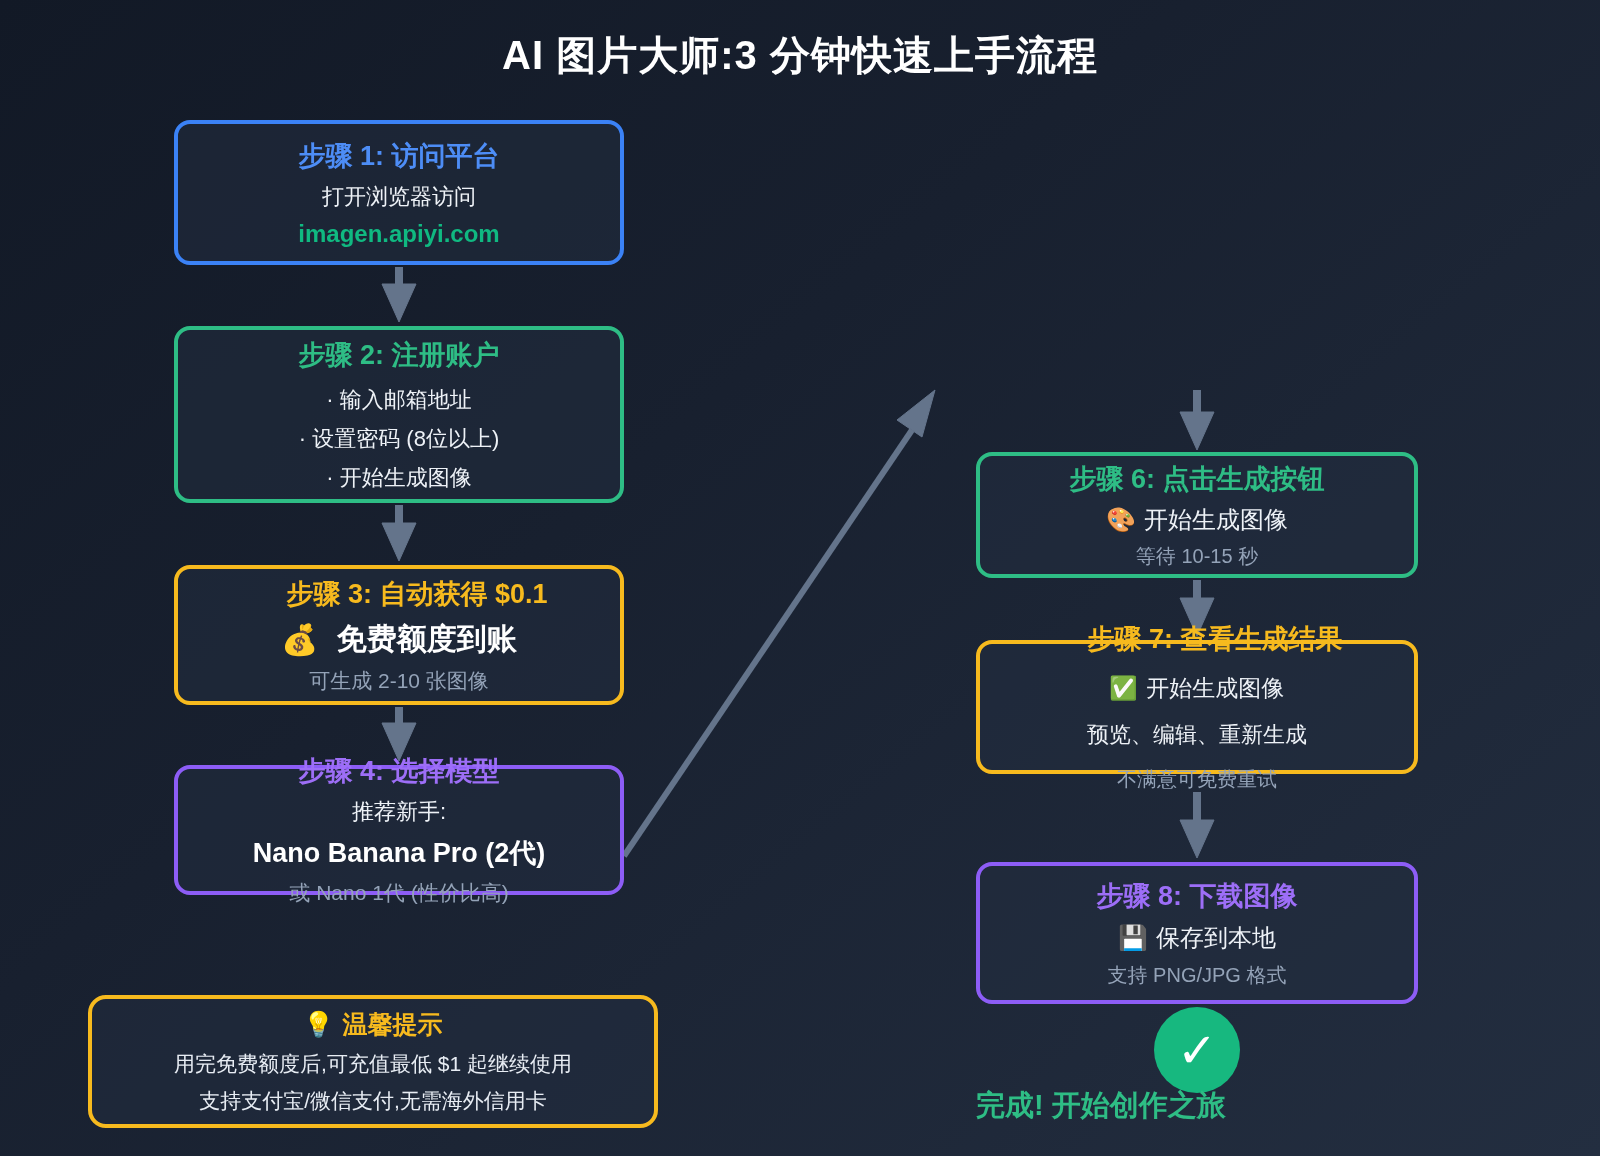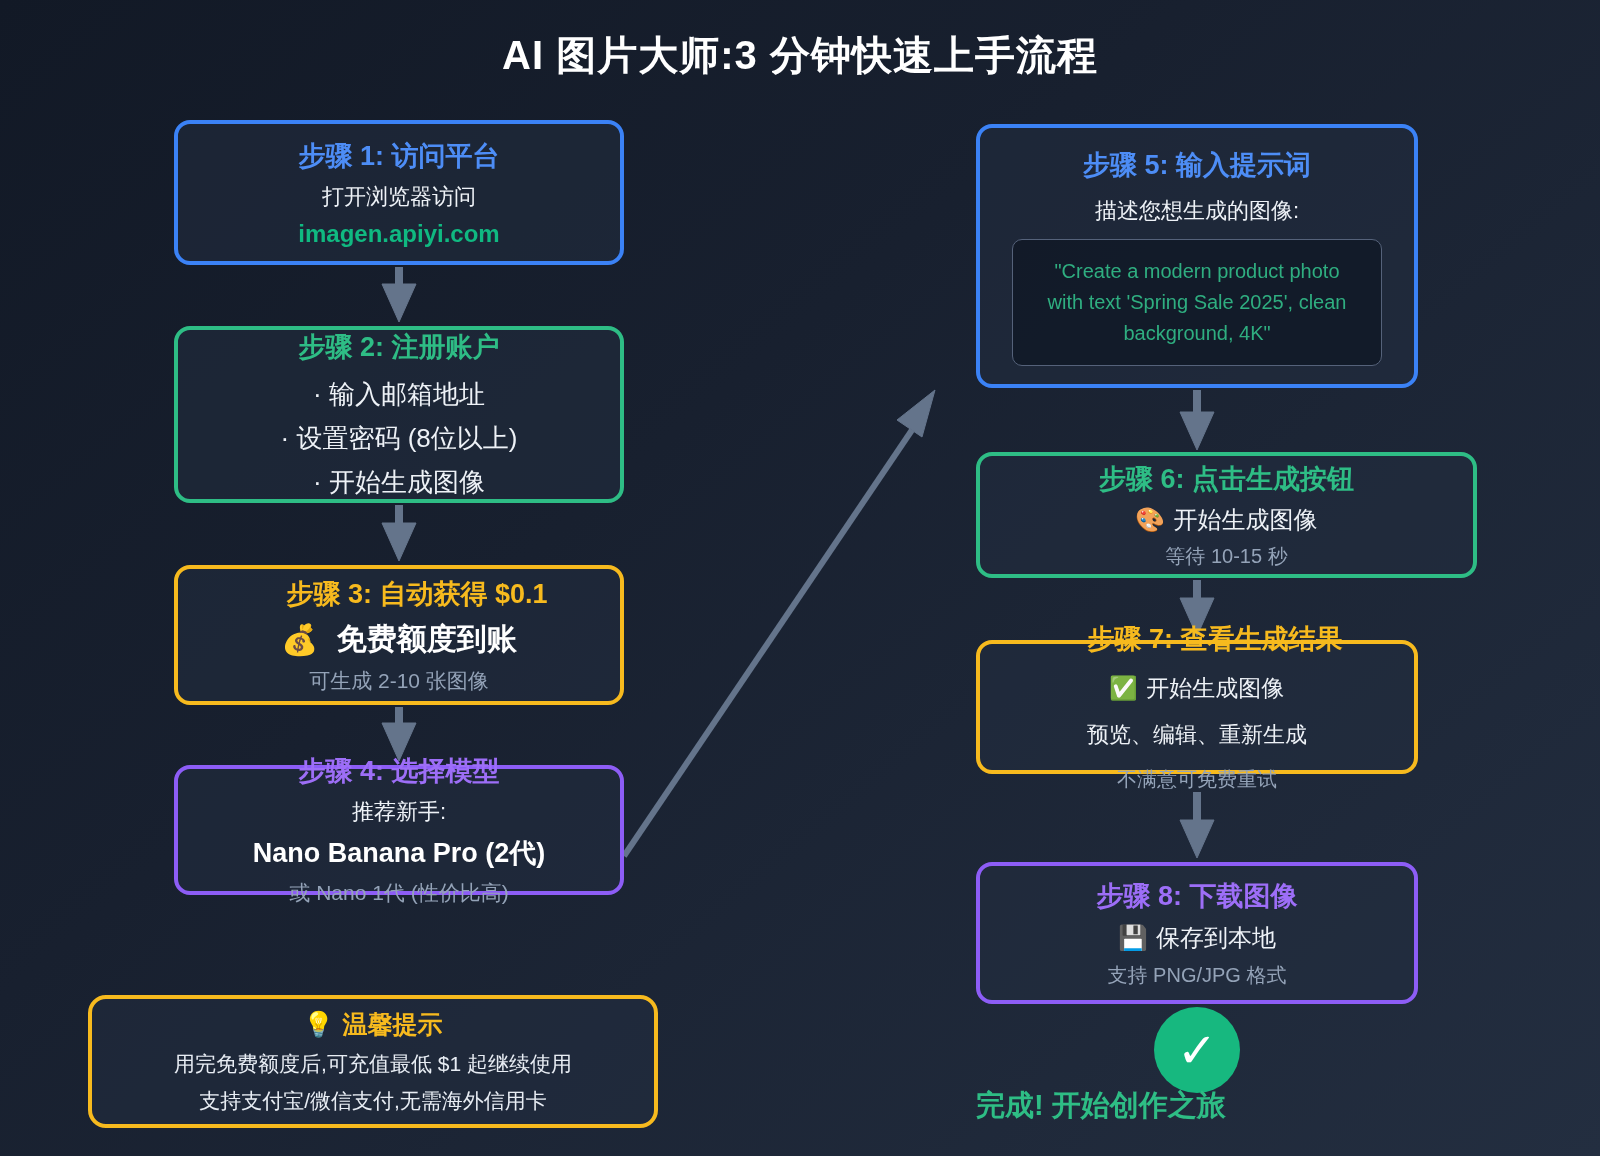--- a/index.html
+++ b/index.html
@@ -29,21 +29,21 @@
   .b-purple{border-color:#8d5df6;}
   .t-blue{color:#4d8df6;}
   .t-green{color:#2ebd85;}
   .t-yellow{color:#f7ba1e;margin-left:36px;}
   .t-purple{color:#9d6ef7;}
   .box-title{font-size:27px;font-weight:bold;}
   .line{font-size:22px;color:#eef2f7;}
   .line-lg{font-size:24px;color:#eef2f7;}
   .muted{font-size:20px;color:#94a3b8;}
   .url-link{font-size:24px;font-weight:bold;color:#10b981;text-decoration:none;cursor:pointer;}
-  .bullets{display:flex;flex-direction:column;gap:9px;font-size:26px;color:#eef2f7;}
+  .bullets{display:flex;flex-direction:column;gap:9px;font-size:22px;color:#eef2f7;}
   .big-highlight{font-size:30px;font-weight:bold;color:#ffffff;display:flex;align-items:center;gap:10px;}
   .model-name{font-size:27px;font-weight:bold;color:#ffffff;}
   .icon{display:inline-block;margin-right:8px;}
   .icon-line{display:flex;align-items:center;justify-content:center;}
   .prompt-box{
     width:370px;box-sizing:border-box;
     background:rgba(13,20,32,0.65);
     border:1.5px solid #55627a;border-radius:10px;
     padding:16px 26px;
     color:#2fae80;font-size:20px;line-height:1.55;font-weight:500;
@@ -124,27 +124,22 @@
 
   <div class="box b-yellow tips-box" style="left:88px;top:995px;width:570px;height:133px;">
     <div class="tips-title">
       <span class="icon">💡</span>
         <span>温馨提示</span>
     </div>
     <div class="tips-line">用完免费额度后,可充值最低 $1 起继续使用</div>
     <div class="tips-line">支持支付宝/微信支付,无需海外信用卡</div>
   </div>
 
-  <div class="box b-blue" style="left:976px;top:124px;width:442px;height:264px;gap:13px;">
-    <div class="box-title t-blue">步骤 5: 输入提示词</div>
-    <div class="line">描述您想生成的图像:</div>
-    <div class="prompt-box">"Create a modern product photo with text 'Spring Sale 2025', clean background, 4K"</div>
-  </div>
 
-  <div class="box b-green" style="left:976px;top:452px;width:501px;height:126px;gap:7px;">
+  <div class="box b-green" style="left:976px;top:452px;width:442px;height:126px;gap:7px;">
     <div class="box-title t-green">步骤 6: 点击生成按钮</div>
     <div class="line-lg icon-line">
       <span class="icon">🎨</span>
         <span>开始生成图像</span>
     </div>
     <div class="muted">等待 10-15 秒</div>
   </div>
 
   <div class="box b-yellow" style="left:976px;top:640px;width:442px;height:134px;gap:16px;">
     <div class="box-title t-yellow">步骤 7: 查看生成结果</div>

